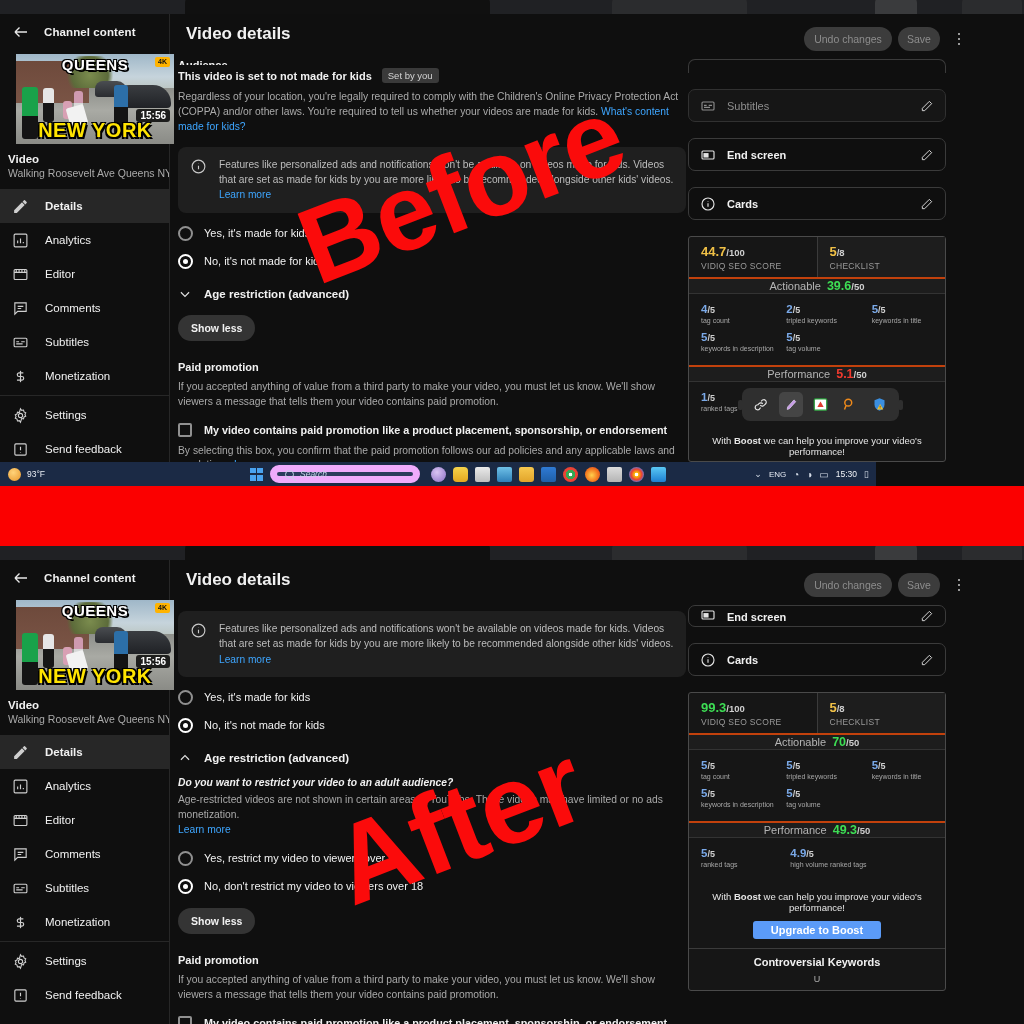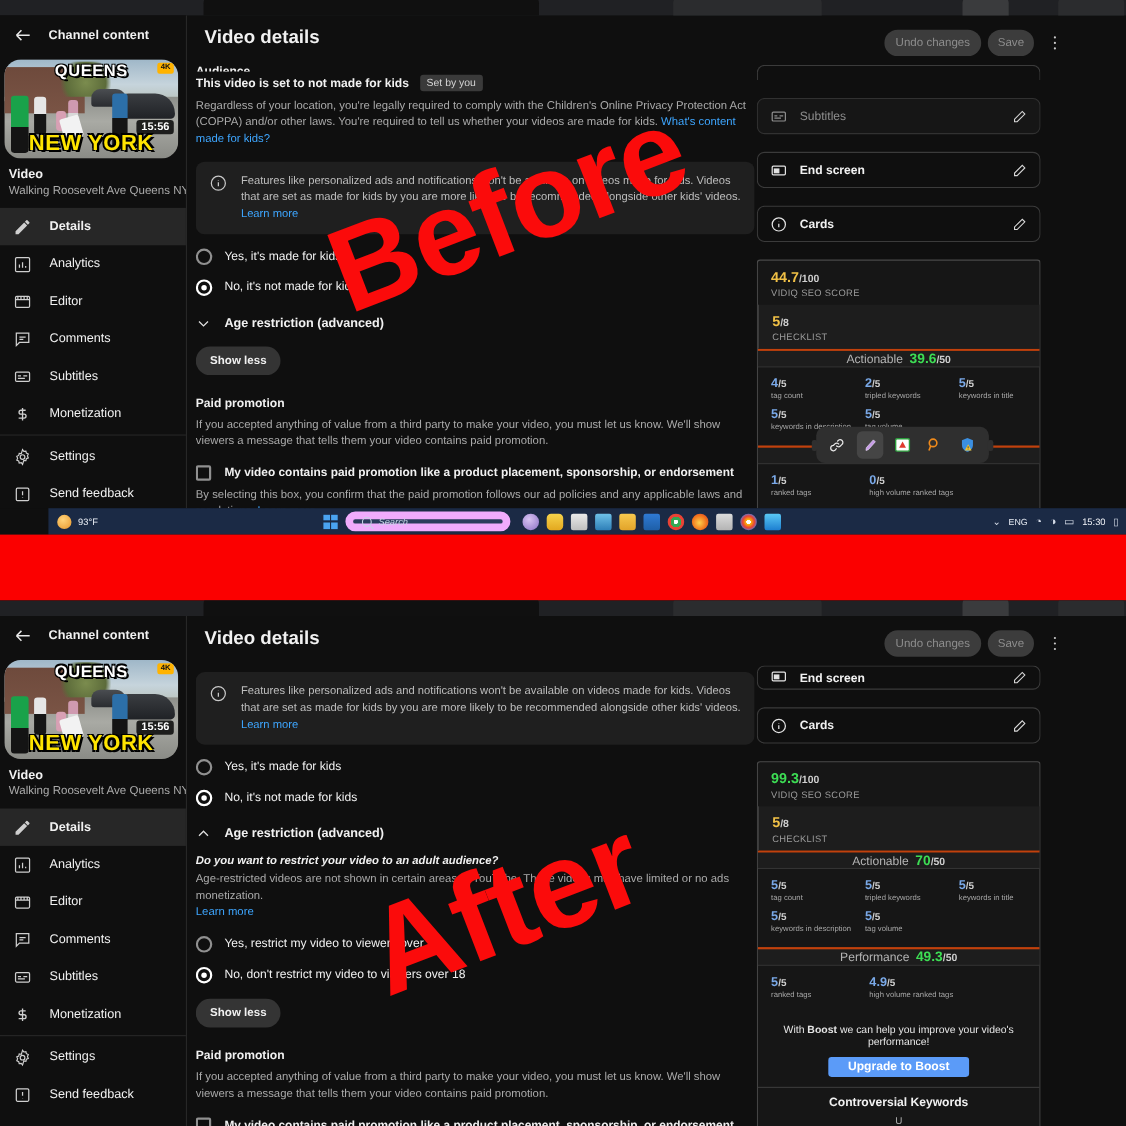--- a/index.html
+++ b/index.html
@@ -27,21 +27,21 @@
   .strip-tab.t4 { left: 962px; width: 60px;  background:#2b2c2e; }
 
   .sidebar {
     position: absolute; left: 0; top: 14px; width: 170px; bottom: 0;
     background: #0f0f0f; border-right: 1px solid #272727;
   }
   .side-head { display: flex; align-items: center; gap: 14px; height: 36px; padding-left: 12px; }
   .side-head .back { width: 18px; height: 18px; color: #e8e8e8; }
   .side-head .ch-title { font-size: 11.5px; font-weight: bold; color: #f1f1f1; letter-spacing: .1px; }
 
-  .thumb-wrap { position: relative; width: 158px; height: 90px; margin: 4px 0 0 4px; overflow: hidden; background:#2a2a2a;border-radius:15px; }
+  .thumb-wrap { position: relative; width: 158px; height: 90px; margin: 4px 0 0 16px; overflow: hidden; background:#2a2a2a; }
   .thumb-sky { position:absolute; left:0; top:0; width:100%; height:42%;
       background: linear-gradient(#9fb7c8 0%, #c6d4dc 60%, #b9c3bd 100%); }
   .thumb-ground { position:absolute; left:0; bottom:0; width:100%; height:62%;
       background: linear-gradient(#8d8f8a 0%, #a9aaa4 40%, #8a8b86 100%); }
   .thumb-bldg { position:absolute; left:0; top:8%; width:46%; height:46%;
       background: linear-gradient(#6e4a3c, #7a5445); }
   .thumb-tree { position:absolute; left:30%; top:2%; width:34%; height:36%;
       background: radial-gradient(circle at 50% 60%, #7b8c4e 0%, #5c6b3a 55%, rgba(0,0,0,0) 70%); }
   .thumb-car { position:absolute; right:2%; top:34%; width:34%; height:26%;
       background: linear-gradient(#3a3d41, #202226); border-radius: 12px 18px 4px 4px; }
@@ -129,21 +129,21 @@
            margin-bottom: 16px; padding: 0 11px; }
   .rcard.muted { background: #161616; border-color: #313131; }
   .rcard .ci { width: 16px; height: 16px; flex: 0 0 16px; color: #e3e3e3; }
   .rcard.muted .ci { color: #8d8d8d; }
   .rcard .cn { flex: 1; font-size: 11px; font-weight: bold; color: #f1f1f1; margin-left: 11px; }
   .rcard.muted .cn { color: #8d8d8d; font-weight: normal; }
   .rcard .pen { width: 14px; height: 14px; color: #d7d7d7; }
 
   
   .viq { border: 1px solid #4a4a4a; border-radius: 3px; background: #161616; }
-  .viq-tabs { display: flex; flex-direction: column; }
+  .viq-tabs { display: flex; }
   .viq-tab { flex: 1; padding: 7px 0 6px 12px; }
   .viq-tab.inactive { background: #1d1d1d; border-left: 1px solid #3b3b3b; }
   .viq-score { font-size: 13px; font-weight: bold; }
   .viq-score .den { font-size: 9.5px; color: #cfcfcf; font-weight: bold; }
   .viq-lbl { font-size: 8.5px; color: #9a9a9a; letter-spacing: .3px; margin-top: 2px; }
   .viq-band { background: #1d1d1d; text-align: center; padding: 0 0; border-top: 2px solid #c2410c; font-size: 11px; color: #b4b4b4; }
   .viq-band b { font-size: 12.5px; margin-left: 6px; }
   .viq-band .den { font-size: 9.5px; font-weight: bold; }
   .viq-grid { padding: 9px 0 6px 0; border-top: 1px solid #333; }
   .viq-row { display: flex; }
@@ -159,21 +159,21 @@
   .viq-ctrl-sub { text-align:center; font-size: 9px; color: #b0b0b0; line-height: 1.5; padding: 3px 28px; }
 
   
   .anno-bar { position: absolute; background: #2f2f2f; border-radius: 8px; height: 33px; width: 157px;
               display: flex; align-items: center; justify-content: space-around; padding: 0 5px; z-index: 40; }
   .anno-bar .slot { width: 24px; height: 25px; border-radius: 5px; display:flex; align-items:center; justify-content:center; }
   .anno-bar .slot.sel { background: #454545; }
   .anno-grip { position:absolute; top: 12px; width: 5px; height: 10px; background:#2f2f2f; border-radius:2px; }
 
   
-  .taskbar { position: absolute; left:0; width: 980px; height: 24px; background: #1b2a45; display: flex; align-items: center; margin-left: 44px; }
+  .taskbar { position: absolute; left:0; width: 876px; height: 24px; background: #1b2a45; display: flex; align-items: center; }
   .tb-weather { display:flex; align-items:center; gap:6px; padding-left: 8px; width: 250px; }
   .tb-weather .sun { width:13px; height:13px; border-radius:50%; background: radial-gradient(circle at 40% 35%, #ffd37a, #e8962b); }
   .tb-weather .tx { font-size: 8.5px; color: #e9edf4; }
   .tb-center { display: flex; align-items: center; gap: 7px; }
   .win-logo { width: 13px; height: 13px; display:grid; grid-template-columns: 1fr 1fr; grid-template-rows: 1fr 1fr; gap: 1.4px; }
   .win-logo i { background: #4aa3f0; display:block; }
   .tb-search { display:flex; align-items:center; gap:6px; width: 150px; height: 18px; border-radius: 10px;
                background: #2b3c5c; border: 7px solid #f0abfc; padding-left: 8px; margin-right: 4px; font-style: italic; }
   .tb-search .mag { width: 9px; height: 9px; border: 1.3px solid #c7d3e6; border-radius: 50%; position: relative; }
   .tb-search .mag::after { content:''; position:absolute; right:-3px; bottom:-3px; width:4px; height:1.3px; background:#c7d3e6; transform: rotate(45deg); }

